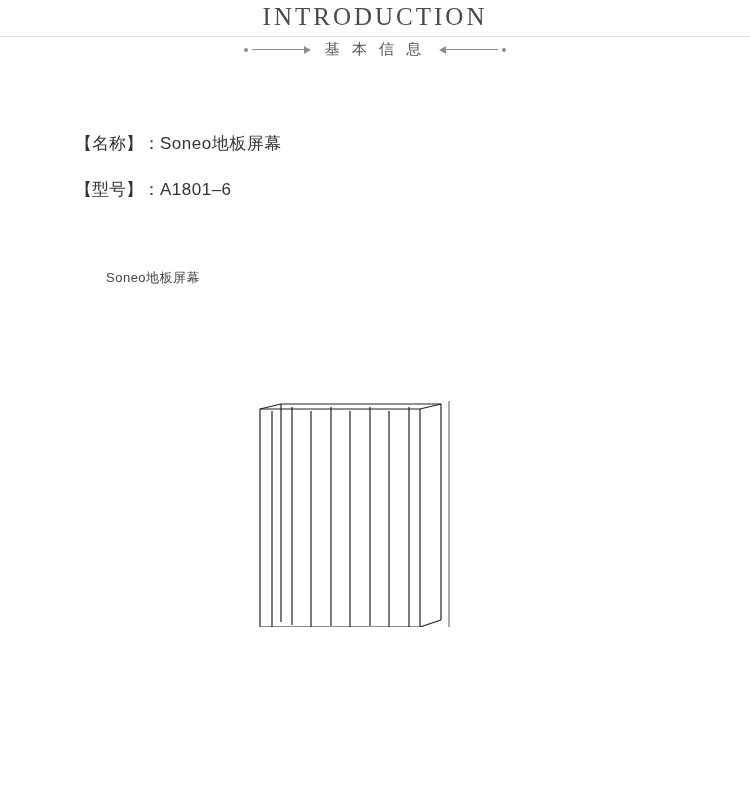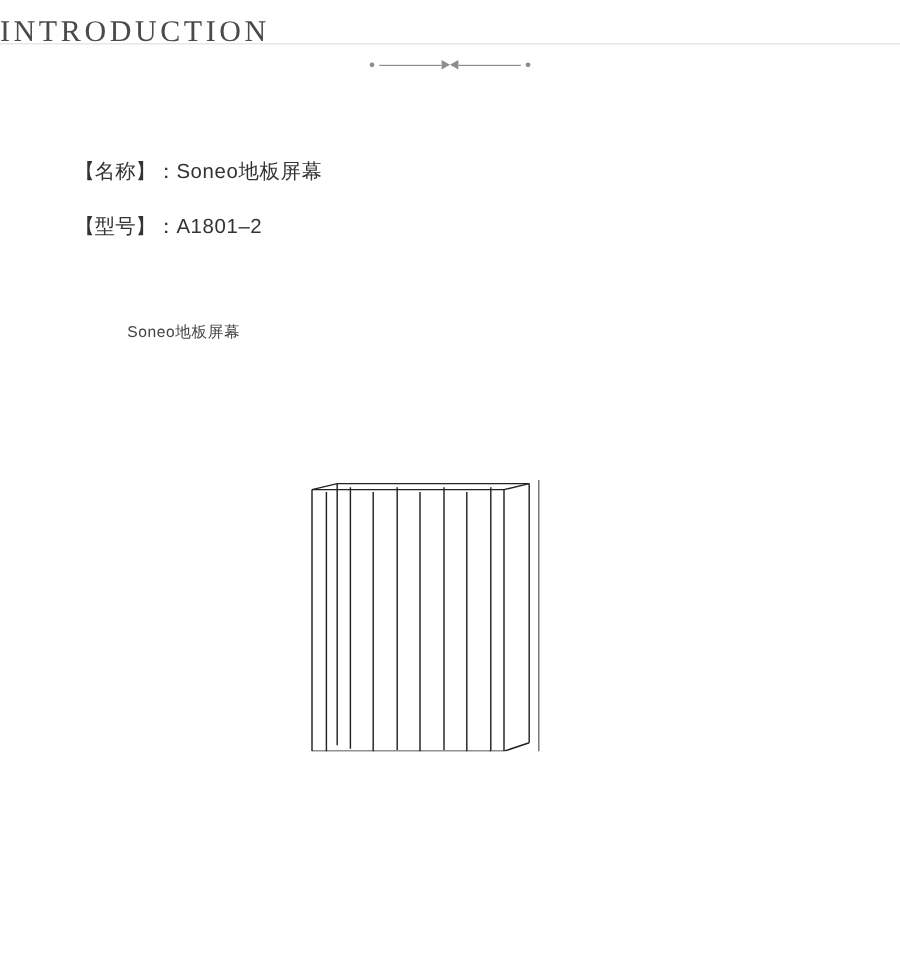--- a/index.html
+++ b/index.html
@@ -12,22 +12,21 @@
     background: #ffffff;
     font-family: "Liberation Sans", sans-serif;
     color: #333333;
     overflow: hidden;
     position: relative;
   }
 
   
   .header {
     width: 100%;
-    padding-top: 10px;
-    text-align: left;
+    text-align: center;
     position: relative;
   }
   .header-title {
     font-family: "Liberation Serif", serif;
     font-size: 25px;
     letter-spacing: 3px;
     color: #4a4a4a;
     line-height: 34px;
   }
   .header-sub-row {
@@ -89,20 +88,21 @@
   }
   .spec-row {
     font-size: 17px;
     color: #333333;
     line-height: 46px;
     letter-spacing: 0.5px;
     white-space: nowrap;
   }
   .spec-label {
     letter-spacing: 0px;
+    margin-left: 13px;
   }
 
   
   .figure-caption {
     margin-top: 56px;
     padding-left: 106px;
     font-size: 13px;
     color: #444444;
     letter-spacing: 0.5px;
   }
@@ -121,34 +121,35 @@
 
 <div class="header">
   <div class="header-rule"></div>
   <div class="header-title">INTRODUCTION</div>
   <div class="header-sub-row">
     <span class="orn">
       <span class="orn-dot"></span>
       <span class="orn-line"></span>
       <span class="orn-arrow-right"></span>
     </span>
+    <span class="header-sub">基 本 信 息</span>
     <span class="orn">
       <span class="orn-arrow-left"></span>
       <span class="orn-line"></span>
       <span class="orn-dot"></span>
     </span>
   </div>
 </div>
 
 <div class="specs">
   <div class="spec-row">
     <span class="spec-label">【名称】：</span><span>Soneo地板屏幕</span>
   </div>
   <div class="spec-row">
-    <span class="spec-label">【型号】：</span><span>A1801–2</span>
+    <span class="spec-label">【型号】：</span><span>A1801–6</span>
   </div>
 </div>
 
 <div class="figure-caption">Soneo地板屏幕</div>
 
 <div class="figure-wrap">
   <svg class="figure-svg" width="750" height="330" viewBox="0 0 750 330">
     <g fill="none" stroke="#222222" stroke-width="1.2" stroke-linejoin="miter" stroke-linecap="butt">
 
       <path d="M260 112 L420 112"></path>

